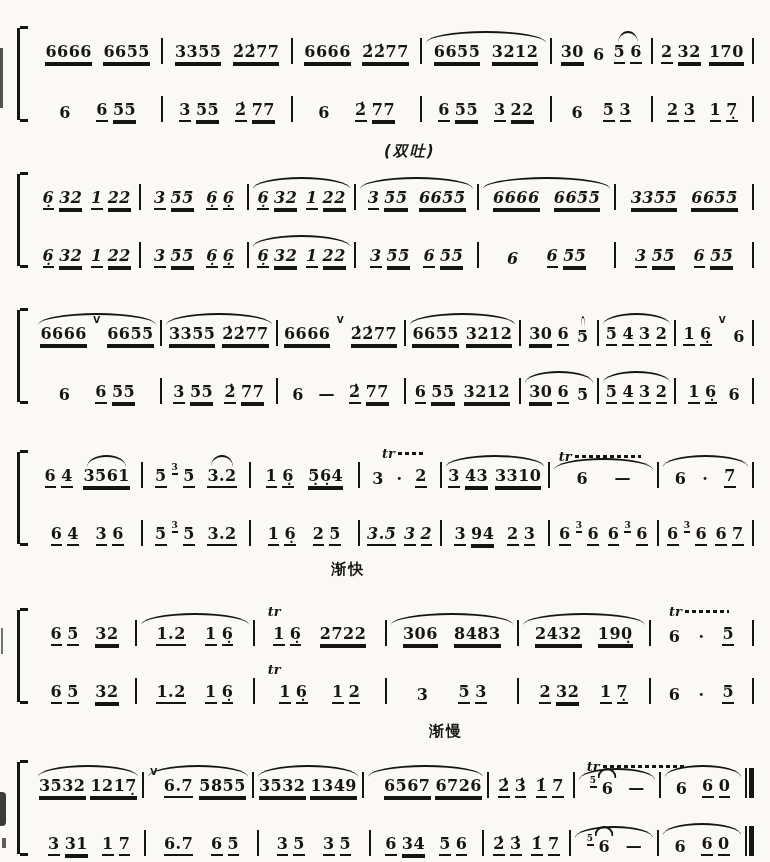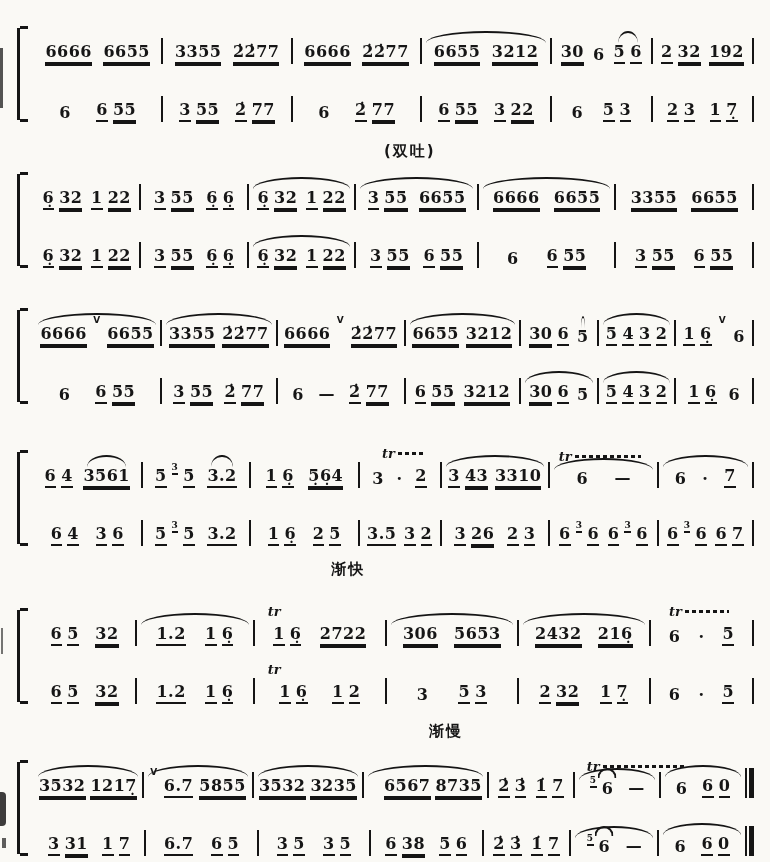--- a/index.html
+++ b/index.html
@@ -83,21 +83,21 @@
               <span class="tok u1">5</span>
               <span class="tok u1">6</span>
             </span>
           </div>
           <div class="bar"></div>
           <div class="m" style="flex-grow: 7;">
             <span class="grp">
               <span class="tok u1">2</span>
               <span class="tok u2">32</span>
             </span>
-            <span class="tok u2">192</span>
+            <span class="tok u2">170</span>
           </div>
           <div class="bar"></div>
         </div>
         <div class="voice">
           <div class="m" style="flex-grow: 9;">
             <span class="tok">6</span>
             <span class="grp">
               <span class="tok u1">6</span>
               <span class="tok u2">55</span>
             </span>
@@ -147,21 +147,21 @@
               <span class="tok u1">3</span>
             </span>
             <span class="grp">
               <span class="tok u1">1</span>
               <span class="tok u1">7̣</span>
             </span>
           </div>
           <div class="bar"></div>
         </div>
       </div>
-      <div class="system" style="margin-top: 38px;">
+      <div class="system" style="margin-top: 38px; font-style: italic;">
         <div class="brace"></div>
         <div class="sys-label" style="left: 50%; top: -26px;">(双吐)</div>
         <div class="voice">
           <div class="m" style="flex-grow: 7;">
             <span class="grp">
               <span class="tok u1">6̣</span>
               <span class="tok u2">32</span>
             </span>
             <span class="grp">
               <span class="tok u1">1</span>
@@ -479,32 +479,32 @@
             <span class="grp">
               <span class="tok u1">1</span>
               <span class="tok u1">6̣</span>
             </span>
             <span class="grp">
               <span class="tok u1">2</span>
               <span class="tok u1">5</span>
             </span>
           </div>
           <div class="bar"></div>
-          <div class="m" style="flex-grow: 6;">
+          <div class="m" style="flex-grow: 6; font-style: italic;">
             <span class="tok u1">3.5</span>
             <span class="grp">
               <span class="tok u1">3</span>
               <span class="tok u1">2</span>
             </span>
           </div>
           <div class="bar"></div>
           <div class="m" style="flex-grow: 8;">
             <span class="grp">
               <span class="tok u1">3</span>
-              <span class="tok u2">26</span>
+              <span class="tok u2">94</span>
             </span>
             <span class="grp">
               <span class="tok u1">2</span>
               <span class="tok u1">3</span>
             </span>
           </div>
           <div class="bar"></div>
           <div class="m" style="flex-grow: 8;">
             <span class="grp">
               <span class="tok u1">6</span>
@@ -558,26 +558,26 @@
             </div>
             <span class="grp">
               <span class="tok u1">1</span>
               <span class="tok u1">6̣</span>
             </span>
             <span class="tok u2">2722</span>
           </div>
           <div class="bar"></div>
           <div class="m arc" style="flex-grow: 9;">
             <span class="tok u2">306</span>
-            <span class="tok u2">5653</span>
+            <span class="tok u2">8483</span>
           </div>
           <div class="bar"></div>
           <div class="m arc" style="flex-grow: 9;">
             <span class="tok u2">2432</span>
-            <span class="tok u2">216̣</span>
+            <span class="tok u2">190̣</span>
           </div>
           <div class="bar"></div>
           <div class="m" style="flex-grow: 7;">
             <div class="above" style="left: 18%;">
               <span>tr</span>
               <span class="wave" style="width: 44px;"></span>
             </div>
             <span class="tok">6</span>
             <span class="tok">·</span>
             <span class="tok u1">5</span>
@@ -652,26 +652,26 @@
           </div>
           <div class="bar"></div>
           <div class="m arc" style="flex-grow: 9;">
             <span class="tok br">V</span>
             <span class="tok u1">6.7</span>
             <span class="tok u2">5855</span>
           </div>
           <div class="bar"></div>
           <div class="m arc" style="flex-grow: 9;">
             <span class="tok u2">3532</span>
-            <span class="tok u2">3235</span>
+            <span class="tok u2">1349</span>
           </div>
           <div class="bar"></div>
           <div class="m arc" style="flex-grow: 9; padding-left: 15px;">
             <span class="tok u2">6567</span>
-            <span class="tok u2">8735</span>
+            <span class="tok u2">6726</span>
           </div>
           <div class="bar"></div>
           <div class="m" style="flex-grow: 7;">
             <span class="grp">
               <span class="tok u1">2̇</span>
               <span class="tok u1">3̇</span>
             </span>
             <span class="grp">
               <span class="tok u1">1̇</span>
               <span class="tok u1">7</span>
@@ -726,21 +726,21 @@
             </span>
             <span class="grp">
               <span class="tok u1">3</span>
               <span class="tok u1">5</span>
             </span>
           </div>
           <div class="bar"></div>
           <div class="m" style="flex-grow: 9;">
             <span class="grp">
               <span class="tok u1">6</span>
-              <span class="tok u2">38</span>
+              <span class="tok u2">34</span>
             </span>
             <span class="grp">
               <span class="tok u1">5</span>
               <span class="tok u1">6</span>
             </span>
           </div>
           <div class="bar"></div>
           <div class="m" style="flex-grow: 7;">
             <span class="grp">
               <span class="tok u1">2̇</span>

